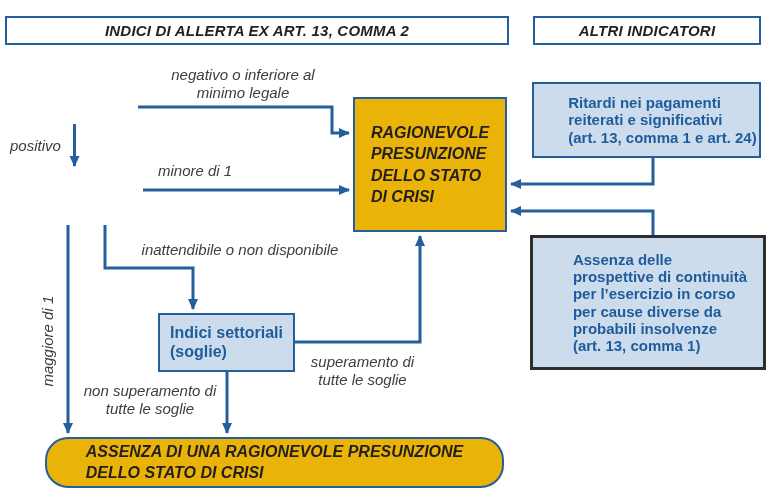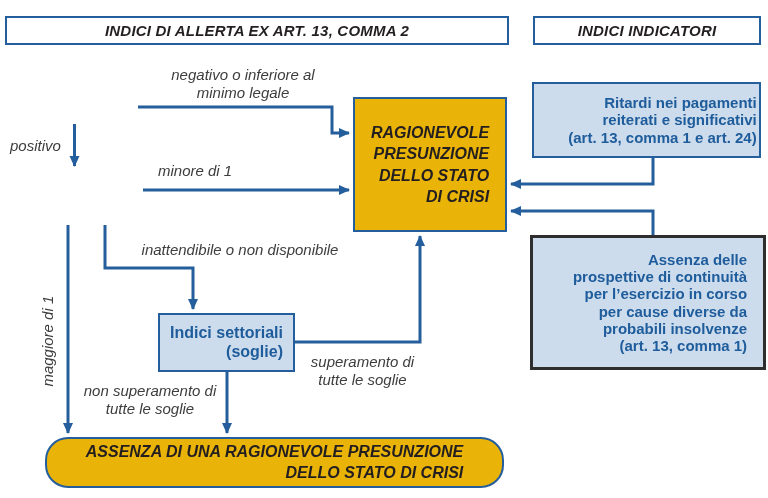--- a/index.html
+++ b/index.html
@@ -3,21 +3,21 @@
 <meta charset="utf-8">
 <style>
   html,body{margin:0;padding:0;background:#ffffff;}
   .canvas{
     position:relative;width:768px;height:498px;background:#ffffff;
     font-family:"Liberation Sans",sans-serif;overflow:hidden;
   }
   .layer{position:absolute;left:0;top:0;width:768px;height:498px;}
   .node{
     position:absolute;box-sizing:border-box;display:flex;
-    align-items:center;justify-content:center;text-align:right;
+    align-items:center;justify-content:center;text-align:left;
     white-space:pre-line;
   }
   .hdr{
     background:#ffffff;border:2px solid #245e9c;color:#231f20;
     font-weight:bold;font-style:italic;font-size:15px;letter-spacing:.2px;
   }
   .bluebox{
     background:#cddcec;border:2px solid #245e9c;color:#1e5c9b;
     font-weight:bold;font-size:16px;line-height:1.15;
   }
@@ -67,21 +67,21 @@
       <path d="M68,225 V433" marker-end="url(#arr)"></path>
       <path d="M105,225 V268 H193 V309" marker-end="url(#arr)"></path>
       <path d="M295,342 H420 V236" marker-end="url(#arr)"></path>
       <path d="M227,372 V433" marker-end="url(#arr)"></path>
       <path d="M653,158 V184 H511" marker-end="url(#arr)"></path>
       <path d="M653,235 V211 H511" marker-end="url(#arr)"></path>
     </g>
   </svg>
 
   <div id="hdr-left" class="node hdr">INDICI DI ALLERTA EX ART. 13, COMMA 2</div>
-  <div id="hdr-right" class="node hdr">INDICI INDICATORI</div>
+  <div id="hdr-right" class="node hdr">ALTRI INDICATORI</div>
 
   <div id="crisi" class="node whitebox">RAGIONEVOLE
 PRESUNZIONE
 DELLO STATO
 DI CRISI</div>
   <div id="ritardi" class="node bluebox small">Ritardi nei pagamenti
 reiterati e significativi
 (art. 13, comma 1 e art. 24)</div>
   <div id="assenza" class="node bluebox small darkborder">Assenza delle
 prospettive di continuità

